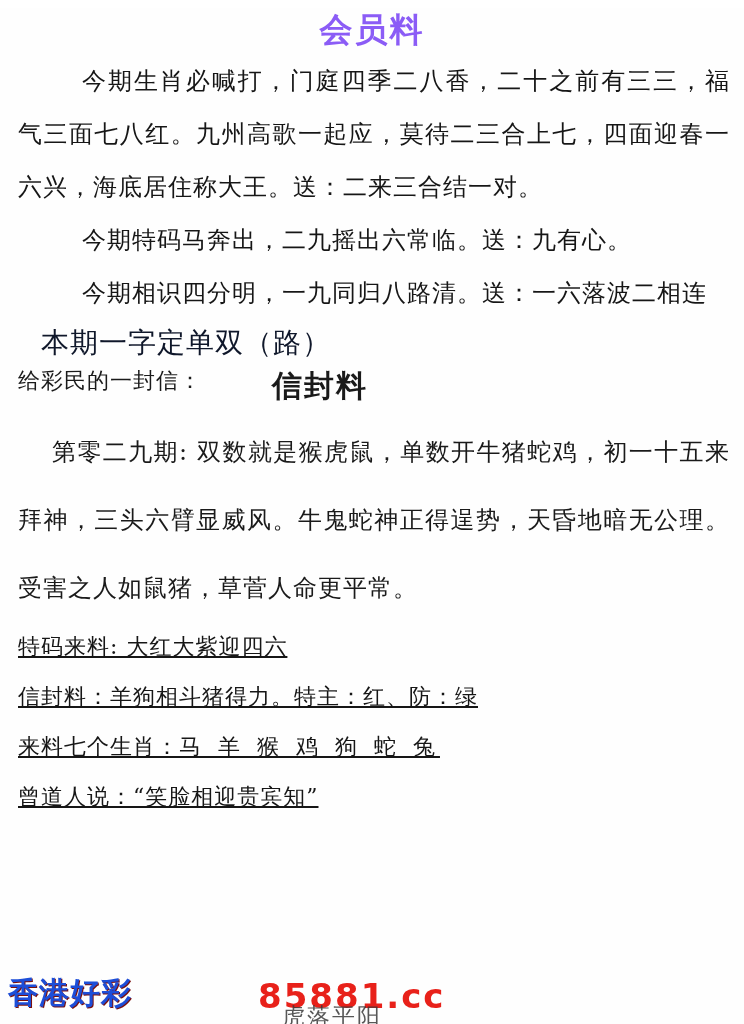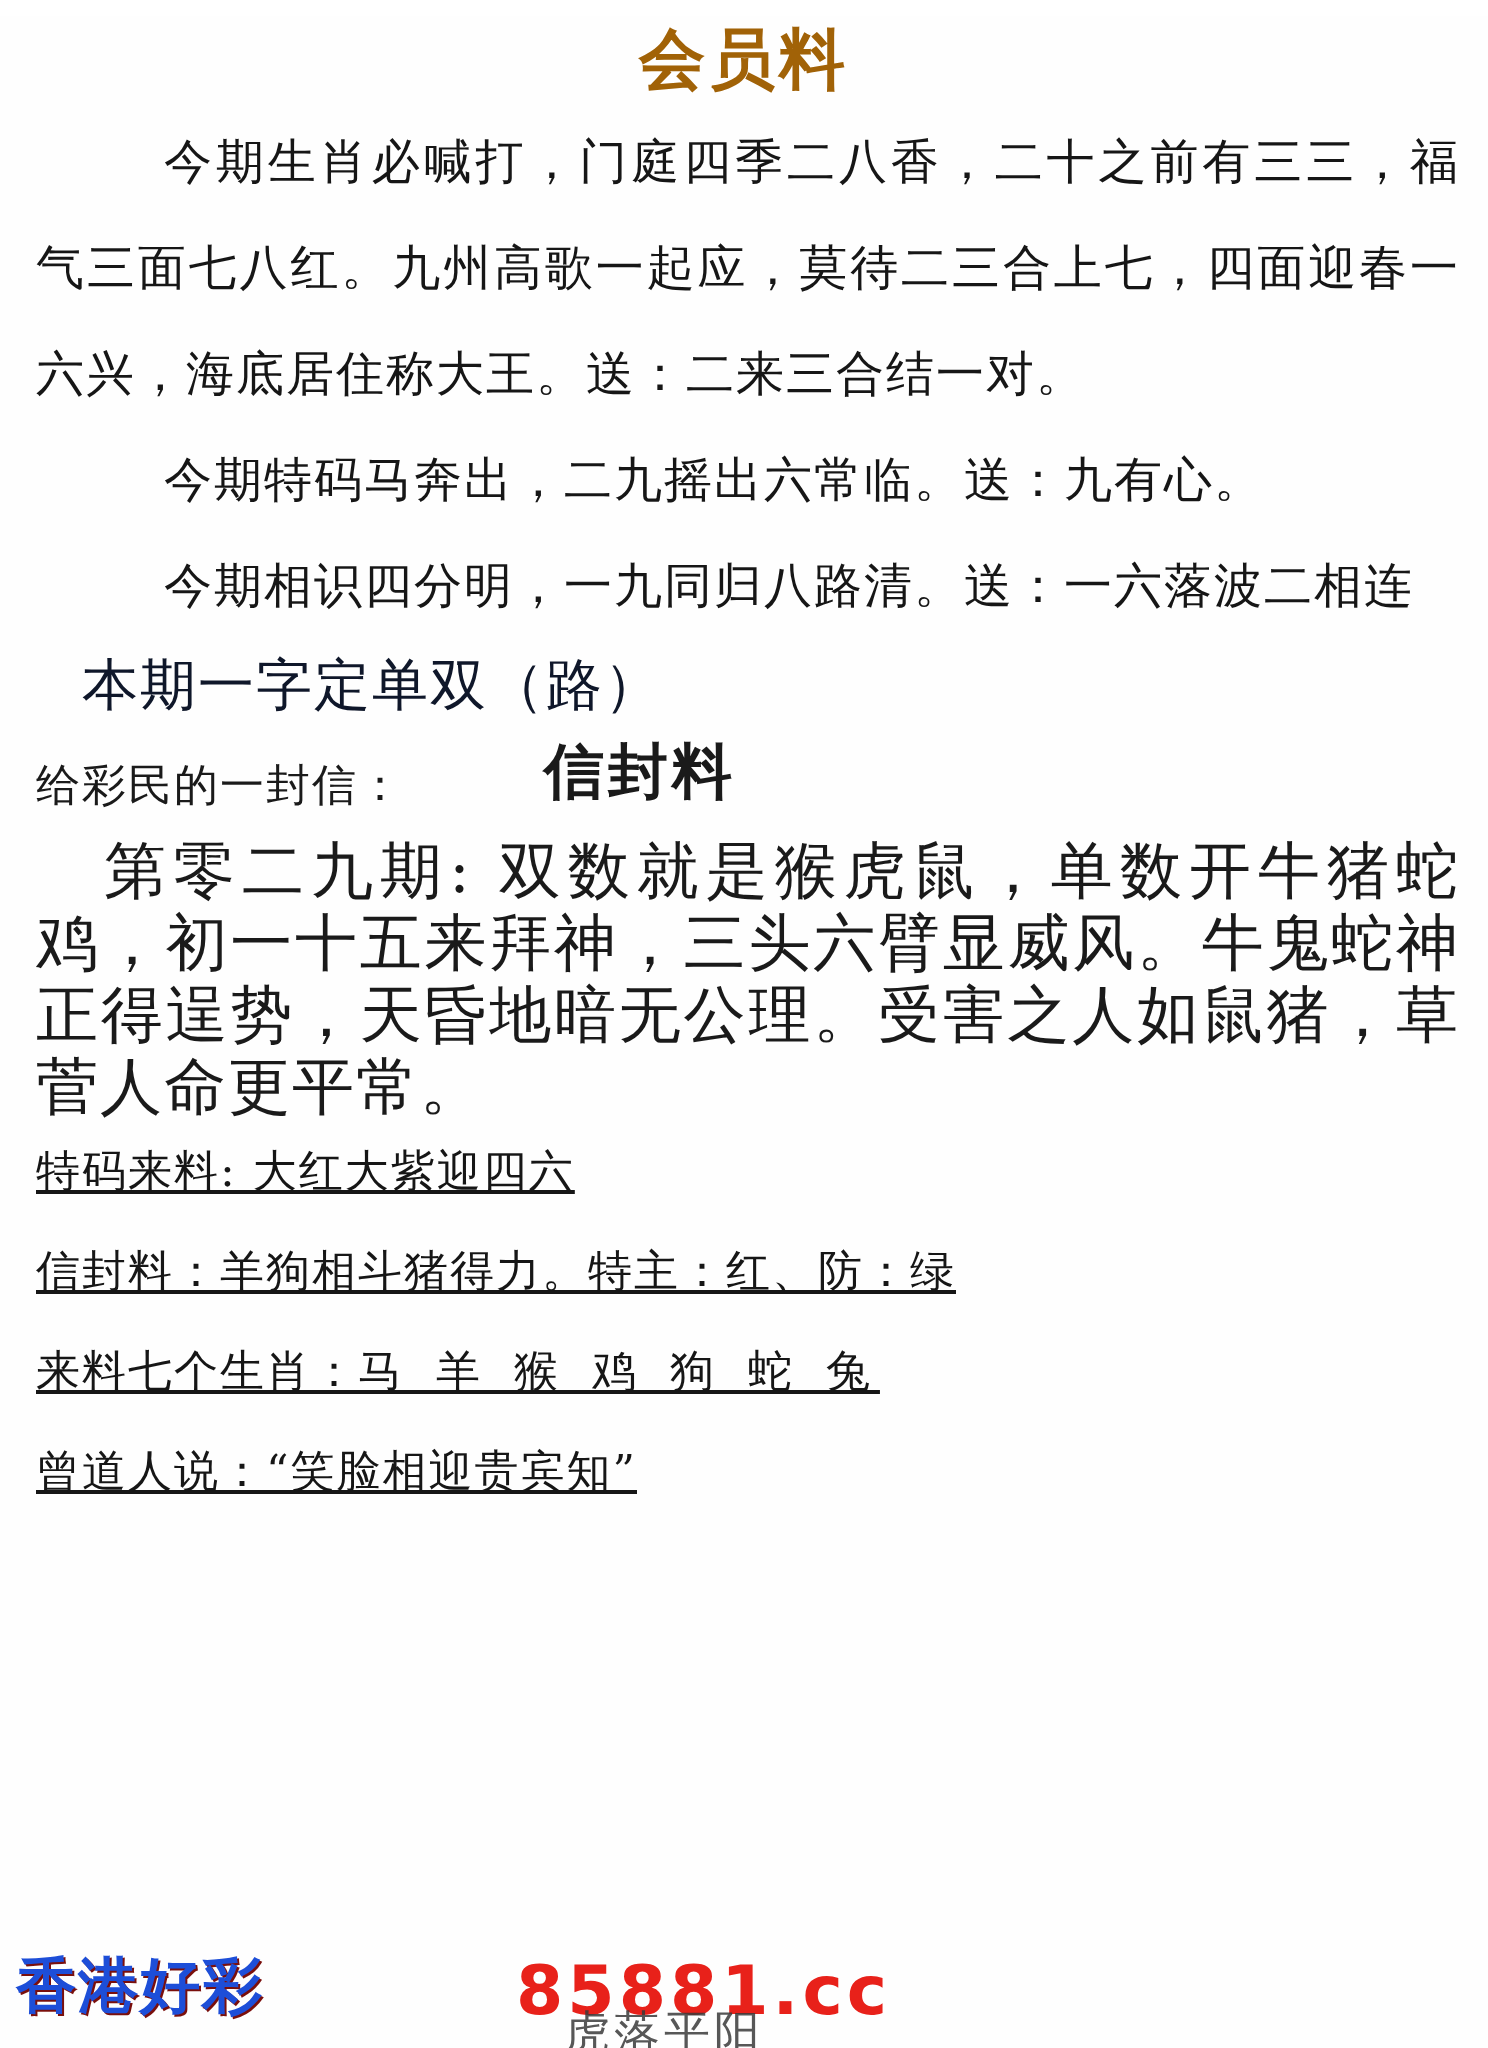--- a/index.html
+++ b/index.html
@@ -22,21 +22,21 @@
     background: #fefefe;
   }
 
   .title {
     text-align: center;
     font-family: "DejaVu Serif", "Liberation Serif", serif;
     font-weight: bold;
     font-size: 33px;
     letter-spacing: 2px;
     margin: 8px 0 2px 0;
-    color: #a16207;
+    color: #8b5cf6;
   }
 
   .body-block {
     font-size: 24px;
     line-height: 53px;
     letter-spacing: 1px;
     padding: 0 14px 0 18px;
     text-align: justify;
     color: #161616;
   }
@@ -60,37 +60,37 @@
     margin-left: 23px;
   }
 
   .row-with-title {
     position: relative;
     height: 52px;
   }
   .row-with-title .left-text {
     position: absolute;
     left: 18px;
-    top: 12px;
+    top: 0;
     font-size: 22px;
     letter-spacing: 1px;
   }
   .row-with-title .mid-title {
     position: absolute;
     left: 272px;
     top: 0px;
     font-size: 30px;
     font-weight: bold;
     letter-spacing: 2px;
     text-align: center;
   }
 
   .block-2 {
-    font-size: 31px;
-    line-height: 36px;
+    font-size: 24px;
+    line-height: 68px;
     letter-spacing: 1px;
     padding: 0 14px 0 18px;
     text-align: justify;
   }
 
   .info-line {
     font-size: 22px;
     line-height: 50px;
     letter-spacing: 1px;
     padding-left: 18px;

